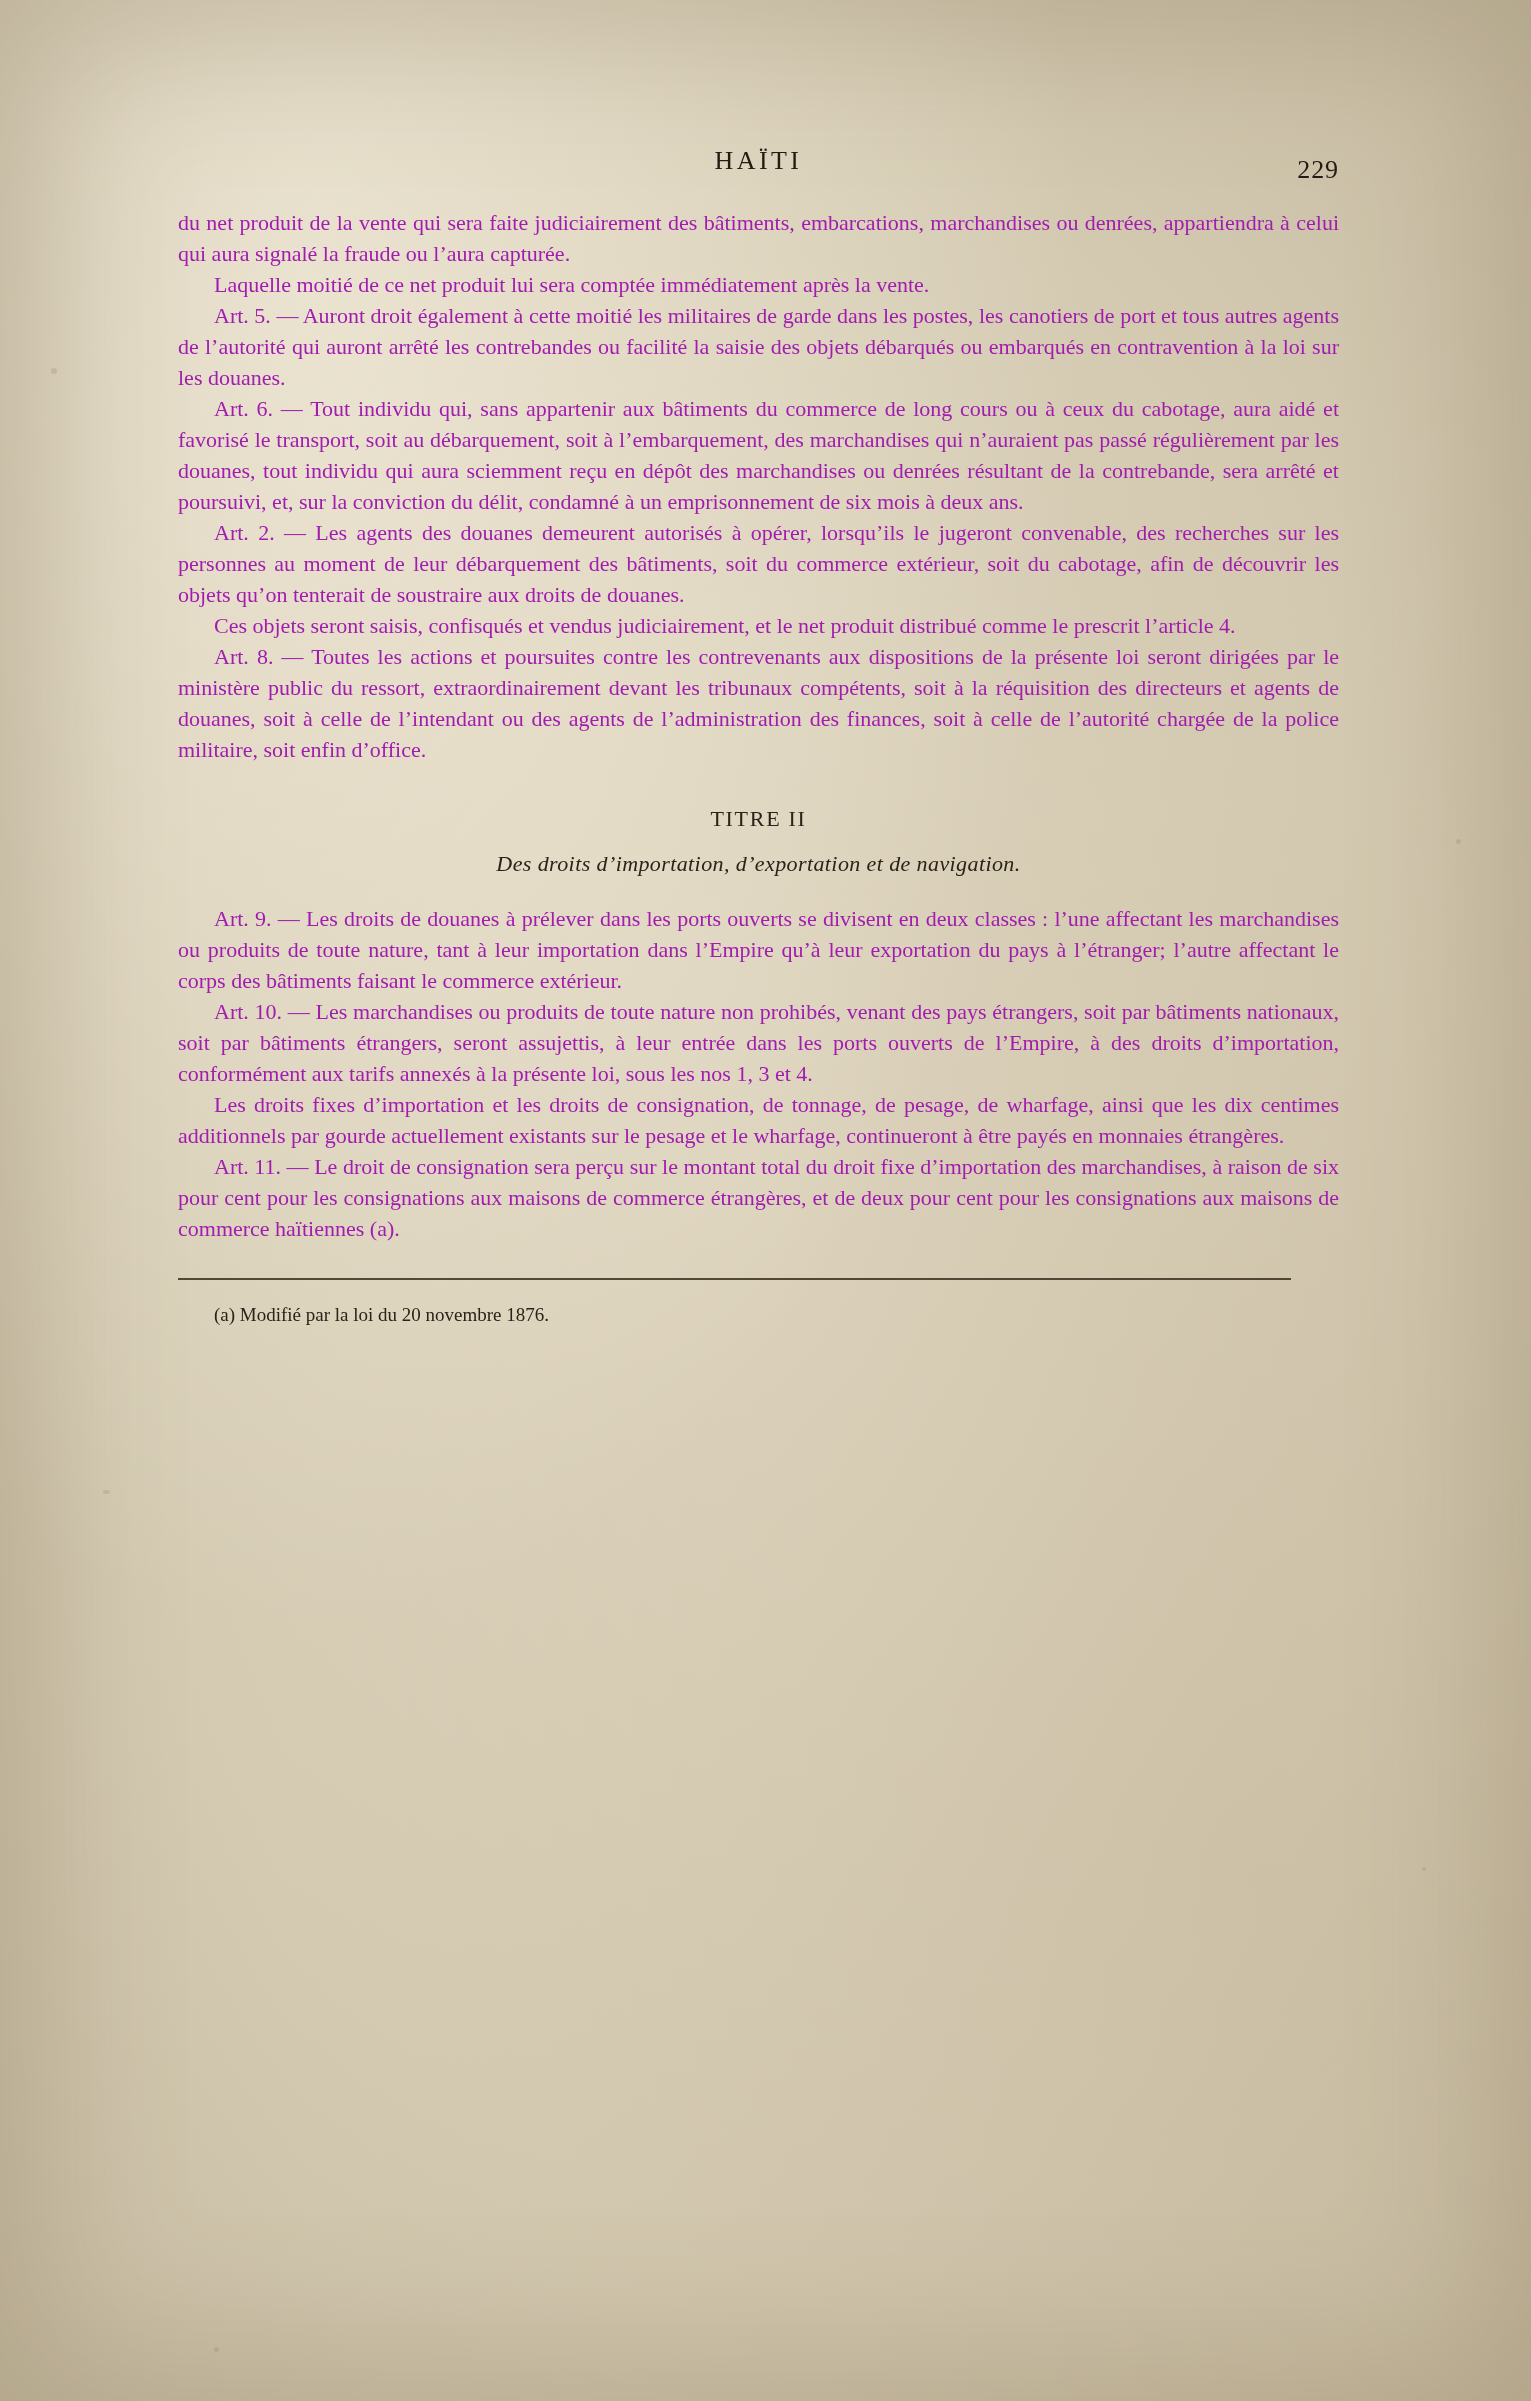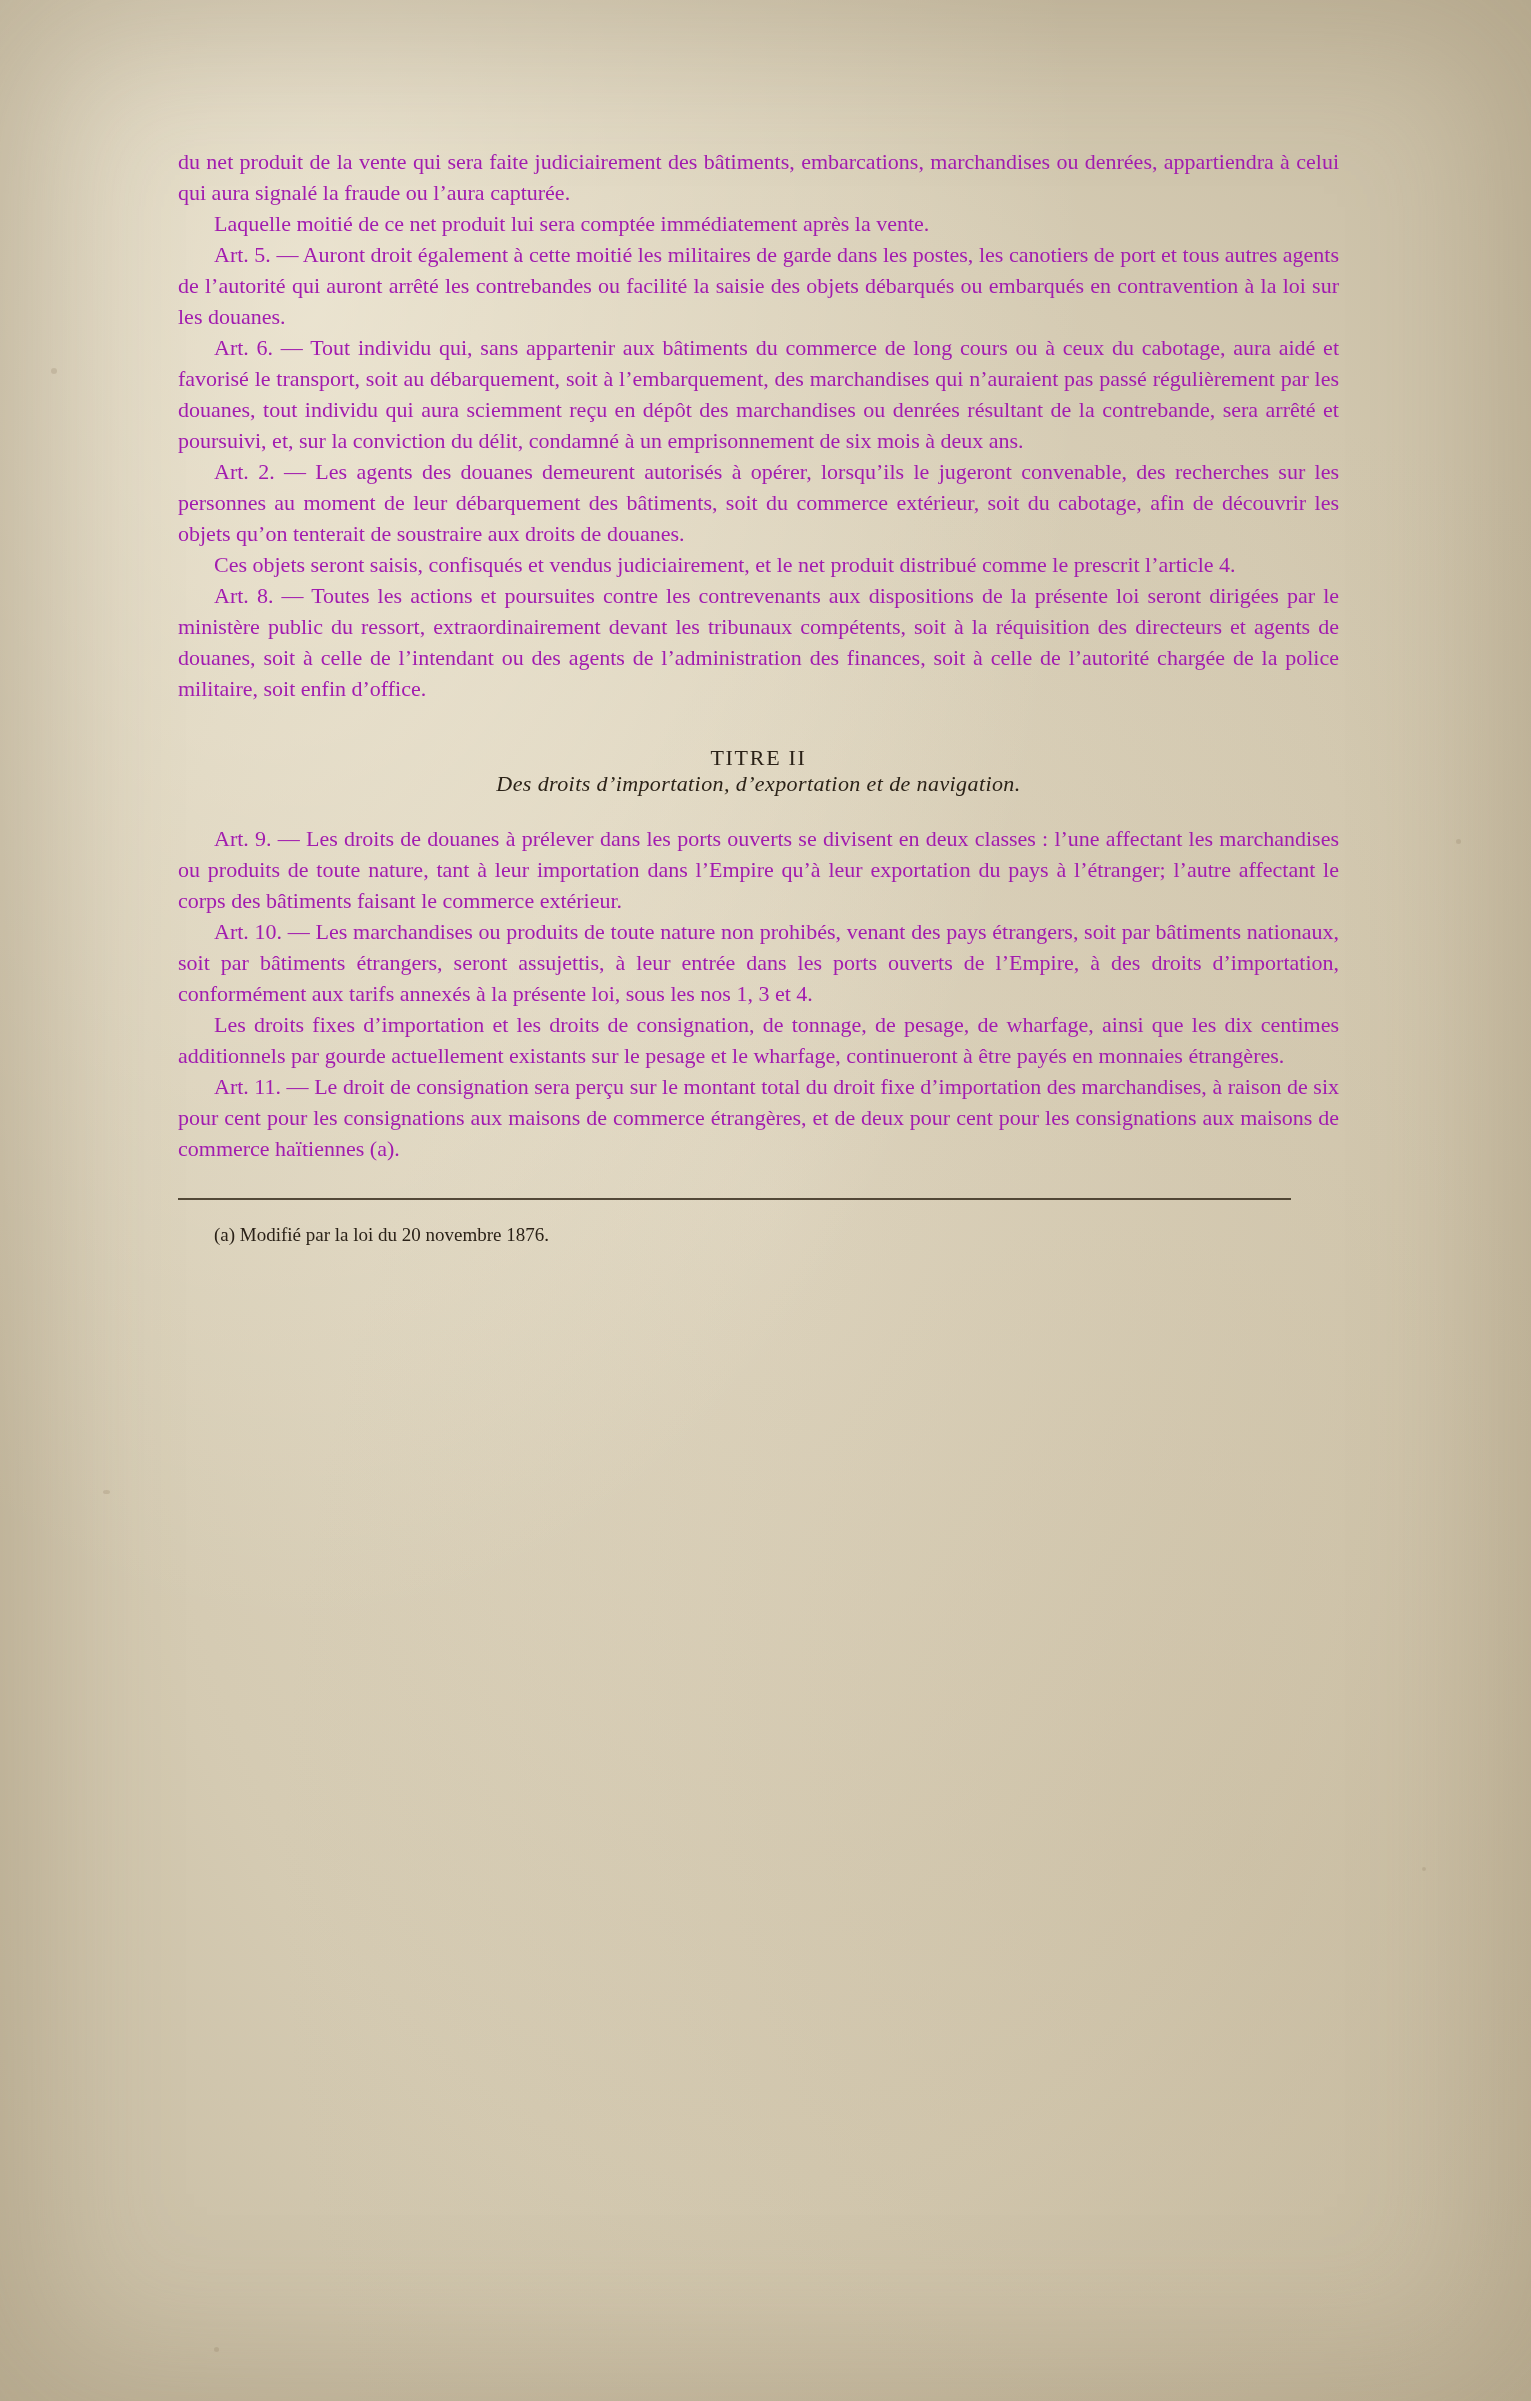--- a/index.html
+++ b/index.html
@@ -88,20 +88,21 @@
     white-space: nowrap;
   }
 
   .title-block {
     margin-top: 41px;
     text-align: center;
   }
   .titre {
     font-size: 22px;
     letter-spacing: 1.7px;
+    margin-bottom: 19px;
   }
   .subtitle {
     font-size: 22px;
     font-style: italic;
     letter-spacing: 0.4px;
     margin-bottom: 26px;
   }
 
   .rule {
     width: 1113px;
@@ -124,20 +125,24 @@
 <div class="paper-tint"></div>
 <div class="edge-shade"></div>
 <div class="speck" style="left:51px;top:368px;width:6px;height:6px;"></div>
 <div class="speck" style="left:1456px;top:839px;width:5.1px;height:5.1px;"></div>
 <div class="speck" style="left:103px;top:1490px;width:6.9px;height:4.3px;"></div>
 <div class="speck" style="left:1422px;top:1867px;width:4.3px;height:4.3px;"></div>
 <div class="speck" style="left:214px;top:2347px;width:5.1px;height:5.1px;"></div>
 
 <div class="page">
 
+  <div class="header-row">
+    <div class="running-head">HAÏTI</div>
+    <div class="folio">229</div>
+  </div>
 
   <p class="flush"><span>du net produit de la vente qui sera faite judiciairement des bâtiments, embarcations, marchandises ou denrées, appartiendra à celui qui aura signalé la fraude ou l’aura capturée.</span></p>
 
   <p class="indent"><span>Laquelle moitié de ce net produit lui sera comptée immédiatement après la vente.</span></p>
 
   <p class="indent"><span class="art">Art. 5. — </span><span>Auront droit également à cette moitié les militaires de garde dans les postes, les canotiers de port et tous autres agents de l’autorité qui auront arrêté les contrebandes ou facilité la saisie des objets débarqués ou embarqués en contravention à la loi sur les douanes.</span></p>
 
   <p class="indent"><span class="art">Art. 6. — </span><span>Tout individu qui, sans appartenir aux bâtiments du commerce de long cours ou à ceux du cabotage, aura aidé et favorisé le transport, soit au débarquement, soit à l’embarquement, des marchandises qui n’auraient pas passé régulièrement par les douanes, tout individu qui aura sciemment reçu en dépôt des marchandises ou denrées résultant de la contrebande, sera arrêté et poursuivi, et, sur la conviction du délit, condamné à un emprisonnement de six mois à deux ans.</span></p>
 
   <p class="indent"><span class="art">Art. 2. — </span><span>Les agents des douanes demeurent autorisés à opérer, lorsqu’ils le jugeront convenable, des recherches sur les personnes au moment de leur débarquement des bâtiments, soit du commerce extérieur, soit du cabotage, afin de découvrir les objets qu’on tenterait de soustraire aux droits de douanes.</span></p>

